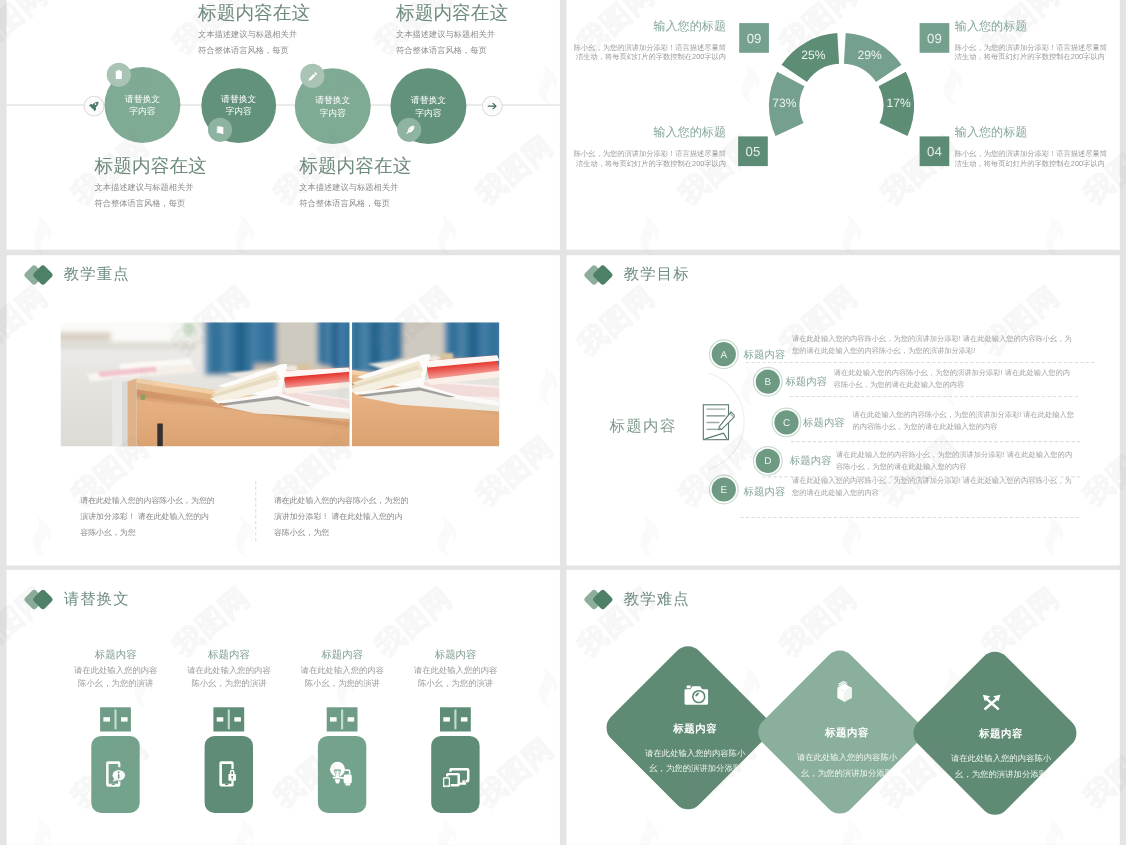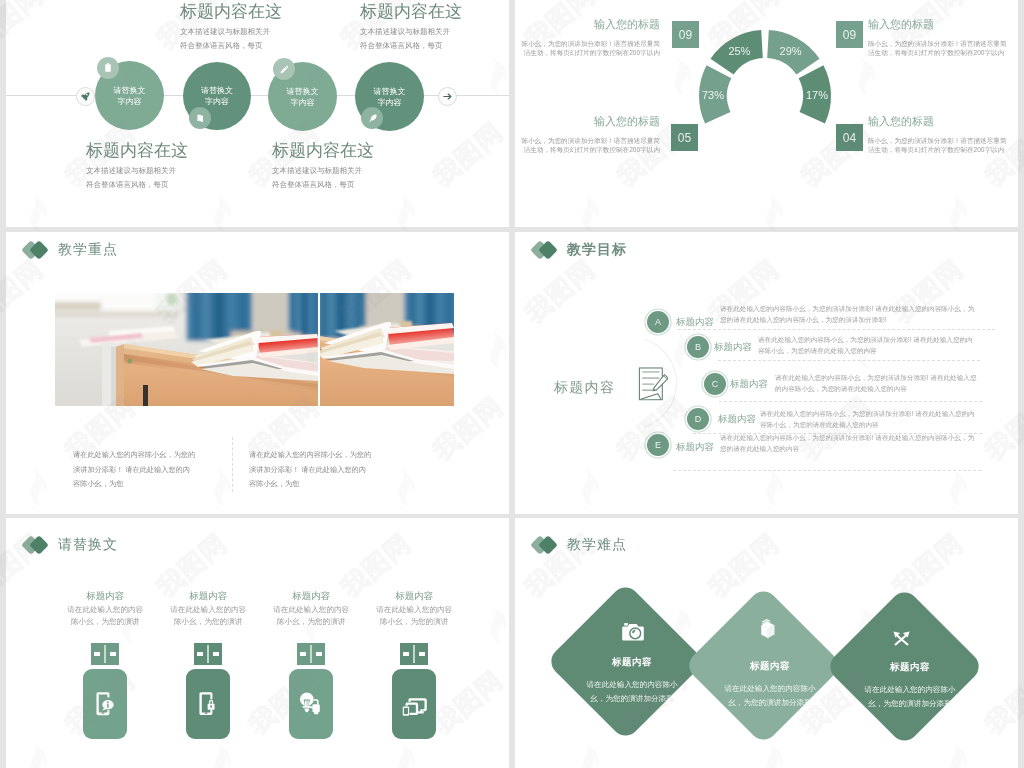--- a/index.html
+++ b/index.html
@@ -488,21 +488,21 @@
 
     <div class="txt" style="left:67px;top:216px;width:124px;">
       <div class="p">请在此处输入您的内容陈小幺，为您的演讲加分添彩！ 请在此处输入您的内容陈小幺，为您</div>
     </div>
     <div class="txt" style="left:243px;top:216px;width:124px;">
       <div class="p">请在此处输入您的内容陈小幺，为您的演讲加分添彩！ 请在此处输入您的内容陈小幺，为您</div>
     </div>
     <div class="vdiv"></div>
   </div>
   <div class="slide s4">
-    <div class="ttl-hd" style="left:18px;top:9px;font-weight:bold;">
+    <div class="ttl-hd" style="left:18px;top:9px;">
       <span class="dia">
           <i class="a"></i>
           <i class="b"></i>
         </span>
       <span class="tx">教学目标</span>
     </div>
 
     <div class="bigttl">标题内容</div>
 
     <svg class="arcsvg" width="54" height="100" viewBox="0 0 54 100">

